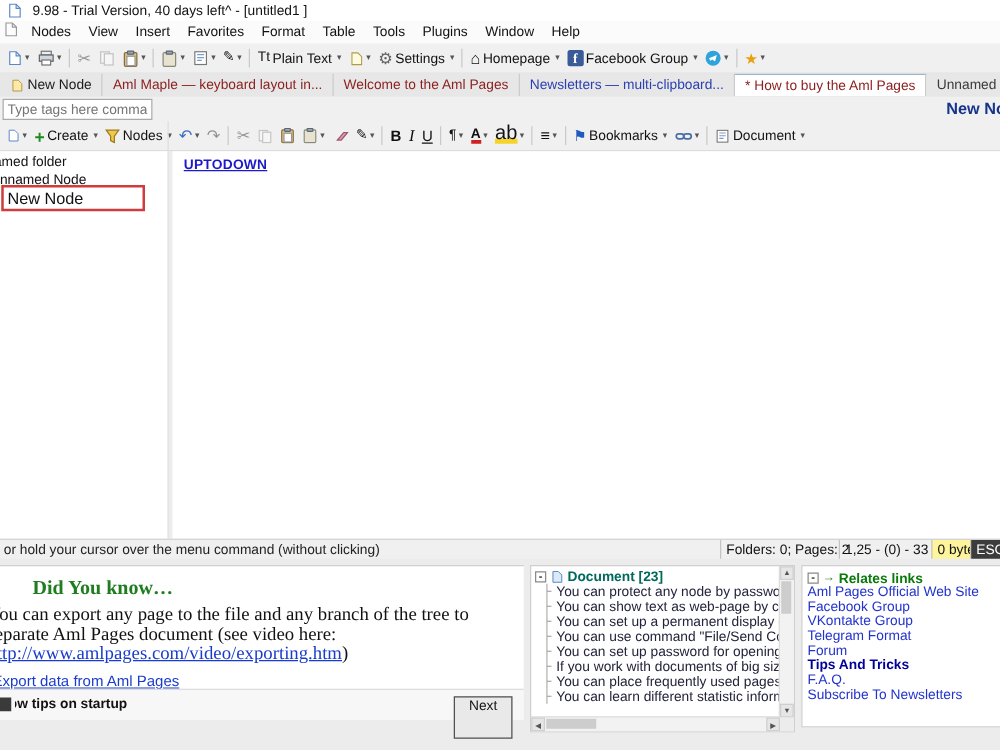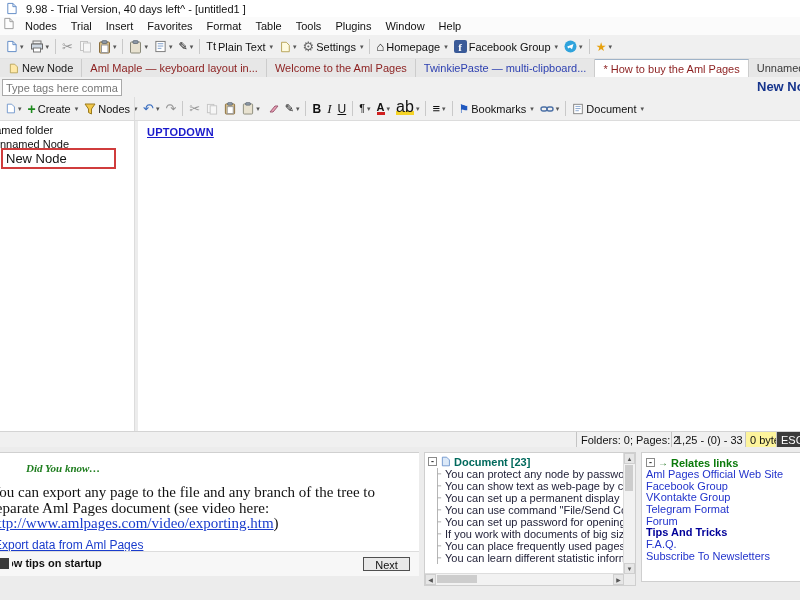--- a/index.html
+++ b/index.html
@@ -67,32 +67,32 @@
   .sb-hint{position:absolute;left:3px;top:2px;white-space:nowrap;color:#222;}
   .sb-seg{position:absolute;top:0;height:16px;line-height:16px;border-left:1px solid #c4c4c4;padding:0 4px;
           white-space:nowrap;box-sizing:border-box;}
   .sb1{left:576px;width:95px;}
   .sb2{left:671px;width:64px;}
   .sb3{left:745px;width:31px;background:#fdf49c;}
   .sb4{left:776px;width:34px;background:#3c3c3c;color:#fff;}
   
   .bottom{position:absolute;left:0;top:447px;width:100%;height:153px;background:#ececec;}
   .tips{position:absolute;left:0;top:5px;width:419px;height:99px;background:#fff;border-top:1px solid #d0d0d0;overflow:hidden;}
-  .tips-title{position:absolute;left:26px;top:9px;font-family:"Liberation Serif",serif;font-style:italic;
-              font-weight:bold;font-size:11px;color:#1e7d1e;}
+  .tips-title{position:absolute;left:26px;top:9px;font-family:"Liberation Serif",serif;
+              font-weight:bold;font-size:16px;color:#1e7d1e;}
   .tips-body{position:absolute;left:-10px;top:32px;font-family:"Liberation Serif",serif;font-size:15px;
              line-height:15.5px;white-space:nowrap;color:#111;}
   .tips-link{color:#1a3ccc;text-decoration:underline;cursor:pointer;}
   .tips-export{position:absolute;left:-6px;top:85px;font-size:12px;color:#1a3ccc;text-decoration:underline;
                white-space:nowrap;cursor:pointer;}
   .tips-strip{position:absolute;left:0;top:104px;width:419px;height:24px;background:#f7f7f7;border-top:1px solid #ddd;}
   .chk{position:absolute;left:0;top:6px;width:9px;height:11px;background:#3a3a3a;}
   .chk-label-wrap{position:absolute;left:12px;top:5px;width:96px;height:14px;overflow:hidden;font-weight:bold;}
   .chk-label-wrap span{display:inline-block;margin-left:-19px;white-space:nowrap;}
-  .next-btn{position:absolute;left:363px;top:5px;width:47px;height:14px;background:#e9e9e9;border:1px solid #4f4f4f;
+  .next-btn{position:absolute;left:363px;top:5px;width:47px;height:34px;background:#e9e9e9;border:1px solid #4f4f4f;
             font-size:11px;text-align:center;line-height:15px;cursor:pointer;box-sizing:border-box;}
   
   .docpanel{position:absolute;left:424px;top:5px;width:212px;height:134px;background:#fff;border:1px solid #cfcfcf;box-sizing:border-box;}
   .doc-content{position:absolute;left:0;top:0;right:11px;bottom:11px;overflow:hidden;padding:2px 0 0 3px;}
   .doc-header{display:flex;align-items:center;gap:3px;font-weight:bold;color:#00695c;height:13px;white-space:nowrap;}
   .exp{width:9px;height:9px;border:1px solid #8a8a8a;background:#fff;font-size:9px;line-height:7px;
        text-align:center;color:#333;flex:0 0 9px;box-sizing:border-box;}
   .trow{display:flex;align-items:center;height:12px;line-height:12px;white-space:nowrap;margin-left:6px;}
   .branch{color:#9a9a9a;font-size:10px;width:11px;flex:0 0 11px;}
   .trow-text{color:#23233a;}
@@ -129,21 +129,21 @@
   </div>
 
   <div class="menubar">
     <span class="micon">
       <svg width="13" height="13" viewBox="0 0 14 14">
           <path d="M3 1.5h5.5L12 5v7.5H3z" fill="#fdfdfd" stroke="#999"></path>
           <path d="M8.5 1.5V5H12" fill="none" stroke="#999"></path>
         </svg>
     </span>
     <span class="mi">Nodes</span>
-    <span class="mi">Trial</span>
+    <span class="mi">View</span>
     <span class="mi">Insert</span>
     <span class="mi">Favorites</span>
     <span class="mi">Format</span>
     <span class="mi">Table</span>
     <span class="mi">Tools</span>
     <span class="mi">Plugins</span>
     <span class="mi">Window</span>
     <span class="mi">Help</span>
   </div>
 
@@ -267,21 +267,21 @@
         </span>
       <span style="color: rgb(26, 26, 26);">New Node</span>
     </div>
     <div class="tab">
       <span style="color: rgb(139, 30, 30);">Aml Maple — keyboard layout in...</span>
     </div>
     <div class="tab">
       <span style="color: rgb(139, 30, 30);">Welcome to the Aml Pages</span>
     </div>
     <div class="tab">
-      <span style="color: rgb(44, 63, 176);">TwinkiePaste — multi-clipboard...</span>
+      <span style="color: rgb(44, 63, 176);">Newsletters — multi-clipboard...</span>
     </div>
     <div class="tab sel">
       <span style="color: rgb(139, 30, 30);">* How to buy the Aml Pages</span>
     </div>
     <div class="tab">
       <span style="color: rgb(58, 58, 58);">Unnamed Node</span>
     </div>
   </div>
 
   <div class="tagrow">
@@ -420,20 +420,21 @@
       <div class="tree-item ti2">Unnamed Node</div>
       <div class="editbox">New Node</div>
     </div>
     <div class="splitter"></div>
     <div class="editor">
       <span class="uptodown">UPTODOWN</span>
     </div>
   </div>
 
   <div class="statusbar">
+    <span class="sb-hint">or hold your cursor over the menu command (without clicking)</span>
     <span class="sb-seg sb1">Folders: 0; Pages: 2</span>
     <span class="sb-seg sb2">1,25 - (0) - 33</span>
     <span class="sb-seg sb3">0 bytes</span>
     <span class="sb-seg sb4">ESC</span>
   </div>
 
   <div class="bottom">
 
     <div class="tips">
       <div class="tips-title">Did You know…</div>

